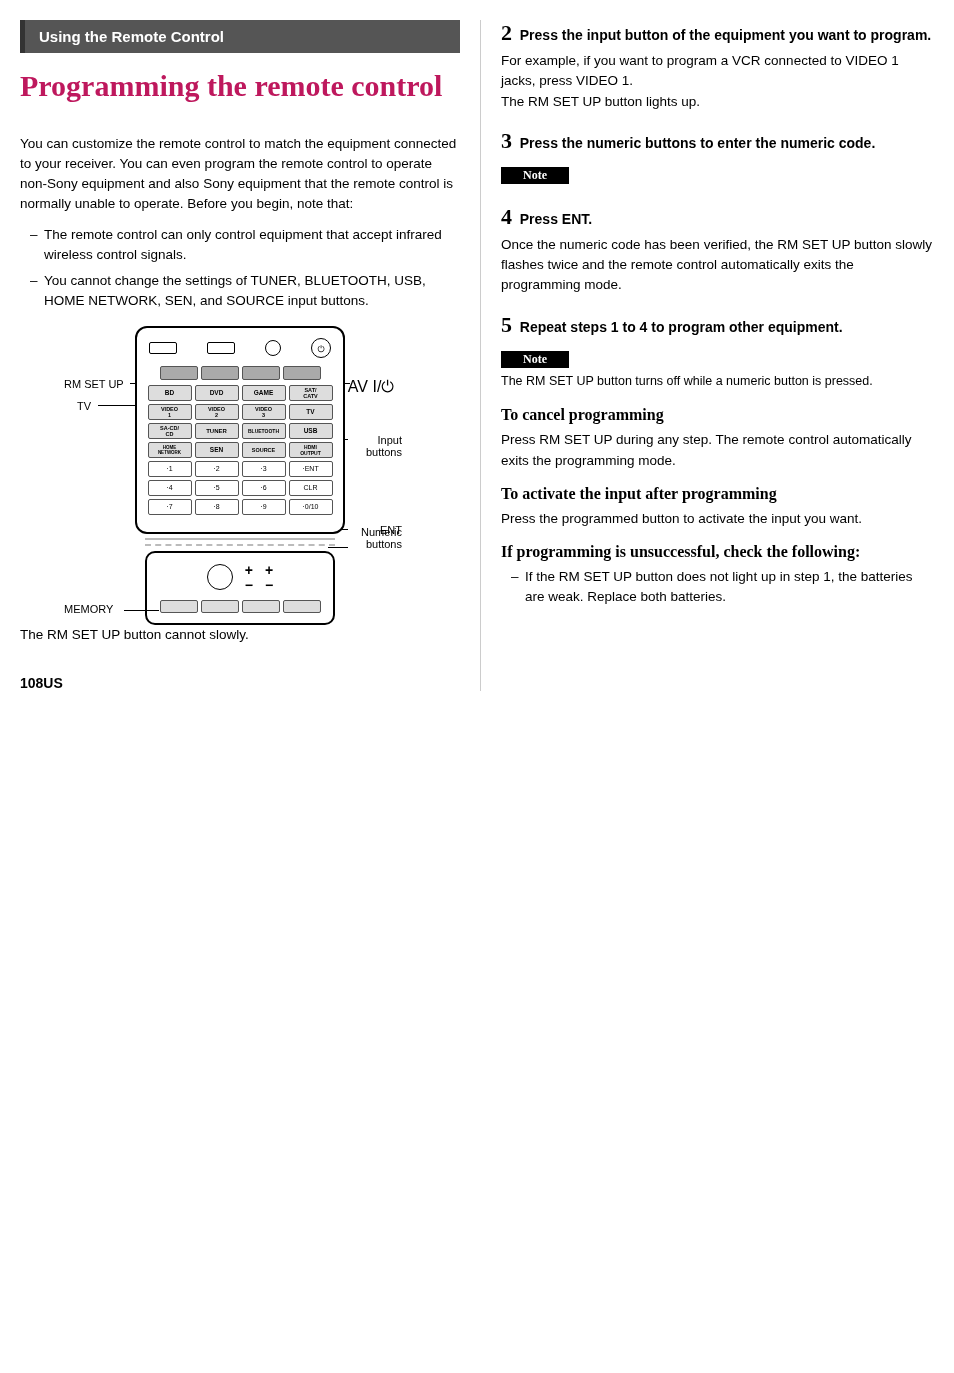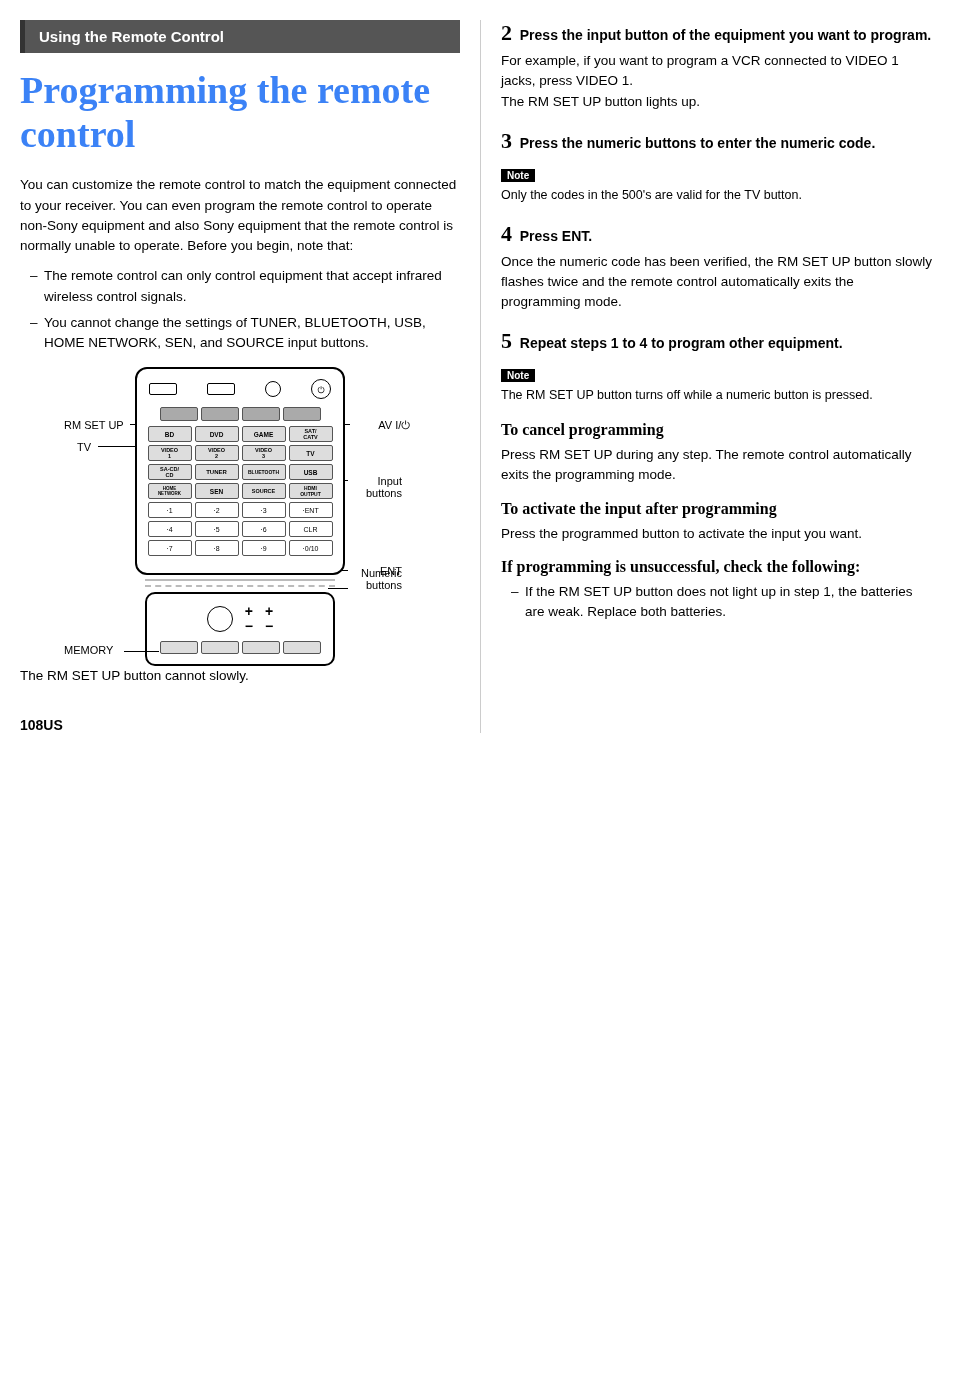--- a/index.html
+++ b/index.html
@@ -36,26 +36,26 @@
       color: #fff;
       padding: 8px 14px;
       font-size: 15px;
       font-weight: bold;
       margin-bottom: 16px;
       border-left: 5px solid #333;
     }
 
     
     .main-title {
-      font-size: 38px;
+      font-size: 30px;
       font-weight: bold;
       font-family: Georgia, serif;
       line-height: 1.15;
-      margin-bottom: 19px;
-      color: #3b82f6;
+      margin-bottom: 30px;
+      color: #be185d;
     }
 
     .body-text {
       font-size: 13.5px;
       line-height: 1.5;
       margin-bottom: 10px;
     }
 
     .bullet-list {
       margin-left: 10px;
@@ -265,24 +265,25 @@
 
     
     .note-box {
       margin: 12px 0;
     }
 
     .note-label {
       display: inline-block;
       background: #000;
       color: #fff;
-      font-size: 10px;
-      font-weight: bold;
-      padding: 1px 6px;
+      font-size: 12px;
+      font-weight: bold;
+      padding: 1px 22px;
       margin-bottom: 4px;
+      font-family: Liberation Serif, serif;
     }
 
     .note-text {
       font-size: 12.5px;
       line-height: 1.5;
     }
 
     
     .sub-heading {
       font-size: 16px;
@@ -359,23 +360,23 @@
 
     .lbl-memory {
       position: absolute;
       left: 14px;
       bottom: 10px;
       font-size: 11px;
     }
 
     .lbl-av {
       position: absolute;
-      right: 20px;
+      right: 36px;
       top: 52px;
-      font-size: 11px;
+      font-size: 16px;
     }
 
     
     .line-rm-setup {
       position: absolute;
       left: 80px;
       top: 57px;
       width: 38px;
       border-top: 1px solid #000;
     }
@@ -582,21 +583,20 @@
       <div class="step-body">For example, if you want to program a VCR connected to VIDEO 1 jacks, press VIDEO 1.<br>The RM SET UP button lights up.</div>
     </div>
 
     <div class="step-container">
       <div class="step-header">
         <span class="step-number">3</span>
         &nbsp;<span class="step-title-bold">Press the numeric buttons to enter the numeric code.</span>
       </div>
       <div class="note-box">
         <span class="note-label">Note</span>
-        <div class="note-text">Only the codes in the 500's are valid for the TV button.</div>
       </div>
     </div>
 
     <div class="step-container">
       <div class="step-header">
         <span class="step-number">4</span>
         &nbsp;<span class="step-title-bold">Press ENT.</span>
       </div>
       <div class="step-body">Once the numeric code has been verified, the RM SET UP button slowly flashes twice and the remote control automatically exits the programming mode.</div>
     </div>

